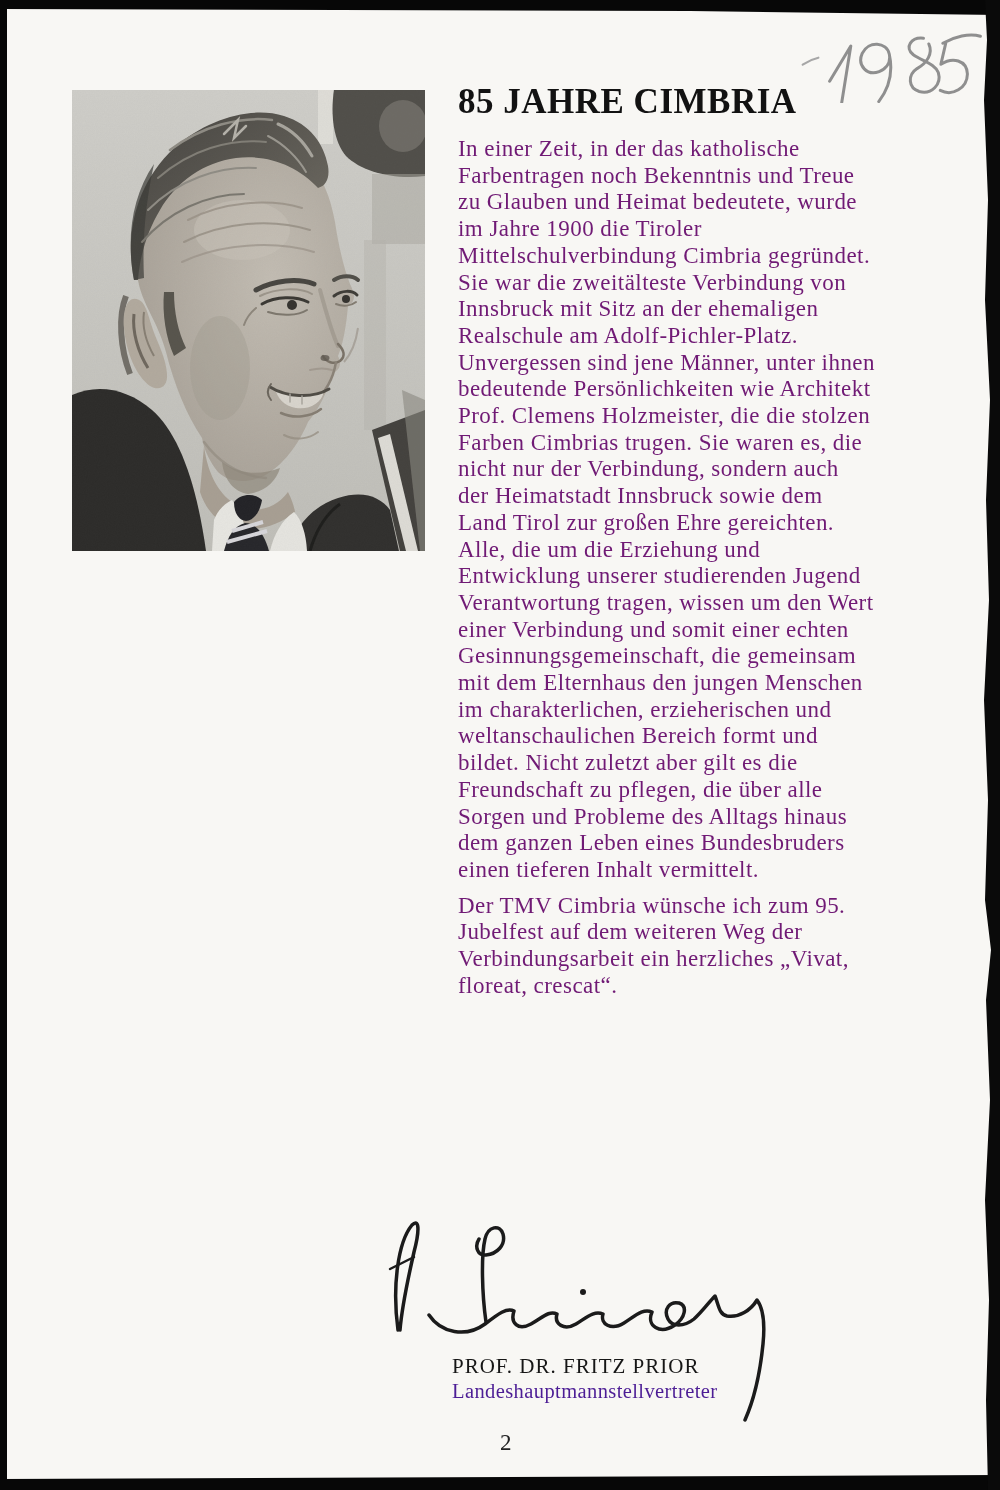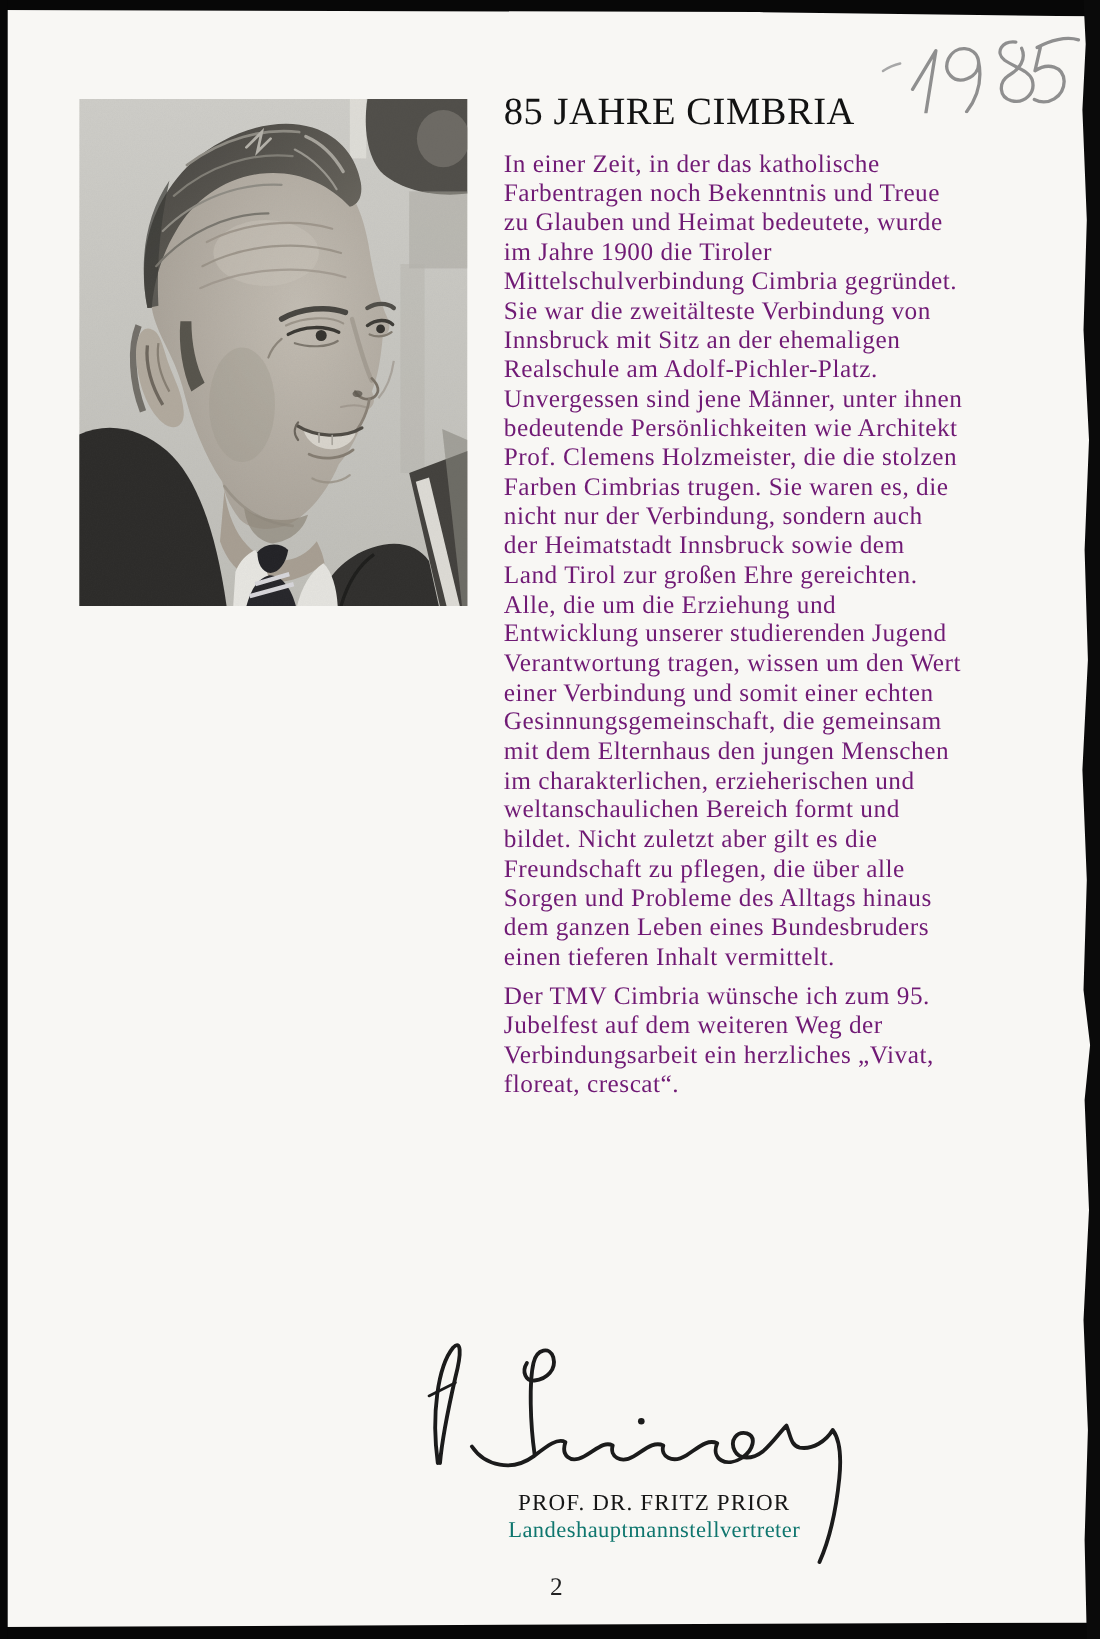--- a/index.html
+++ b/index.html
@@ -13,29 +13,29 @@
   .bar-top{left:0;top:0;width:1000px;height:16px;
     clip-path:polygon(0 0,1000px 0,1000px 15px,690px 11px,0 9px);}
   .bar-bottom{left:0;bottom:0;width:1000px;height:18px;
     clip-path:polygon(0 7px,1000px 3px,1000px 18px,0 18px);}
   .bar-left{left:0;top:0;width:7px;height:1490px;}
   .edge-right{position:absolute;right:0;top:0;width:22px;height:1490px;}
   
   .photo{position:absolute;left:72px;top:90px;width:353px;height:461px;}
   
   .col{position:absolute;left:458px;top:82px;width:520px;}
-  .col h1{margin:0 0 14px 0;font-size:35px;font-weight:normal;letter-spacing:.5px;color:#121212;line-height:40px;}
+  .col h1{margin:0 0 14px 0;font-size:35px;font-weight:bold;letter-spacing:.5px;color:#121212;line-height:40px;}
   .col p{margin:0 0 9px 0;font-size:23px;line-height:26.7px;letter-spacing:.45px;white-space:pre;color:#701a75;}
   
   .year{position:absolute;left:795px;top:18px;width:190px;height:85px;}
   
   .sig{position:absolute;left:383px;top:1212px;width:395px;height:220px;}
-  .signatory{position:absolute;left:462px;top:1354px;line-height:1.18;text-align:center;}
+  .signatory{position:absolute;left:452px;top:1354px;line-height:1.18;}
   .signatory .nm{font-size:21px;letter-spacing:1px;color:#161616;}
-  .signatory .rl{font-size:20.5px;letter-spacing:.4px;color:#0f766e;}
+  .signatory .rl{font-size:20.5px;letter-spacing:.4px;color:#4c1d95;}
   .pageno{position:absolute;left:500px;top:1430px;font-size:23px;color:#222;}
 </style>
 </head>
 <body>
 
 <div class="page">
 
   <div class="bar bar-top"></div>
   <div class="bar bar-bottom"></div>
   <div class="bar bar-left"></div>

